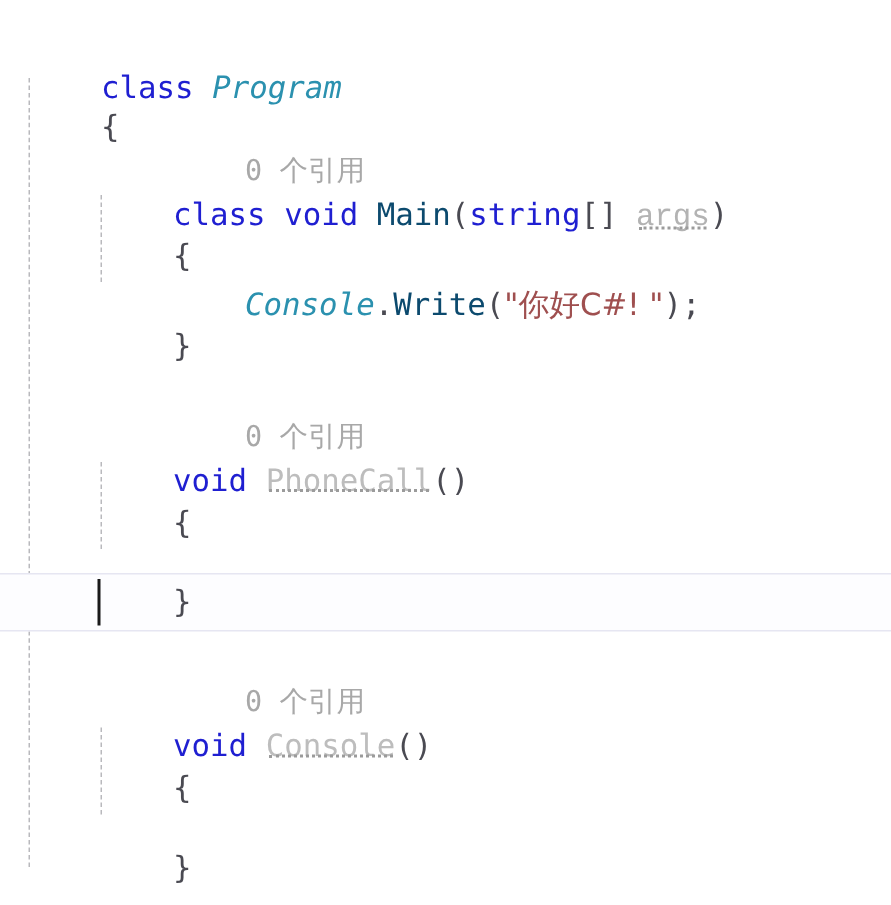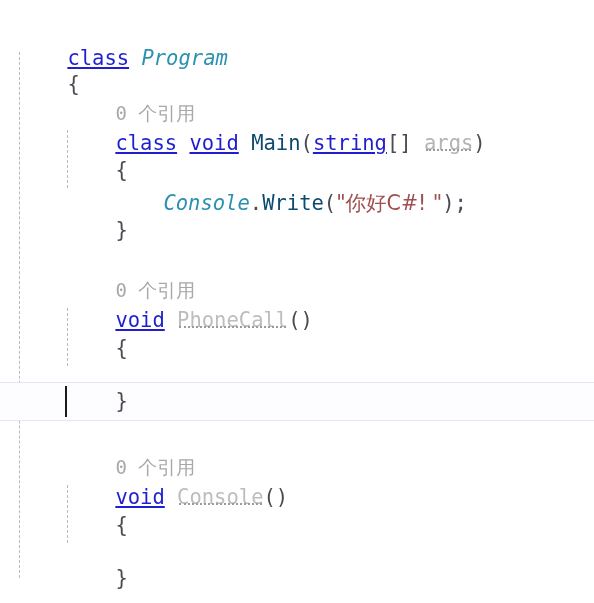--- a/index.html
+++ b/index.html
@@ -54,28 +54,28 @@
     width: 594px;
     height: 39px;
     line-height: 39px;
     white-space: pre;
     font-size: 20.5px;
     letter-spacing: 0px;
   }
   .line .txt { display: inline; }
 
   
-  .kw        { color: #1f1fd1; text-decoration: underline; }          
+  .kw        { color: #1f1fd1; }          
   .type      { color: #2b91af; font-style: italic; }          
   .method    { color: #0c4a6e; }          
   .unref     { color: #bdbdbd; text-align: center; }          
-  .ident     { color: #b3b3b3; }          
+  .ident     { color: #b3b3b3; font-family: Liberation Mono, monospace; }          
   .punc      { color: #4a4a52; }          
   .str       { color: #9f4f4f; }          
-  .codelens  { color: #a8a8a8; font-size: 19px; }
+  .codelens  { color: #a8a8a8; font-size: 19px; margin-left: 48px; }
 
   
   .dotted-underline {
     position: relative;
   }
   .dotted-underline::after {
     content: "";
     position: absolute;
     left: 2px;
     right: 2px;

